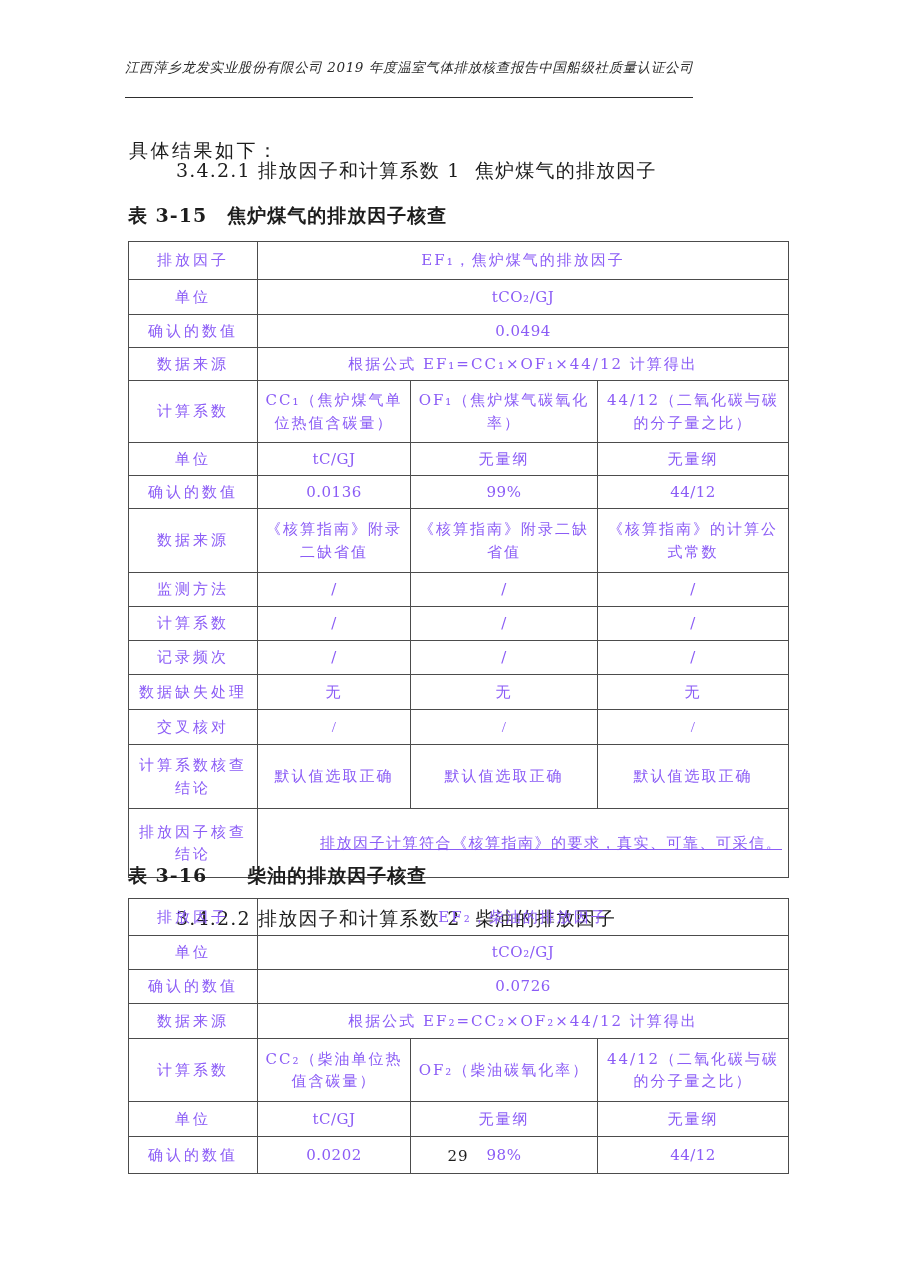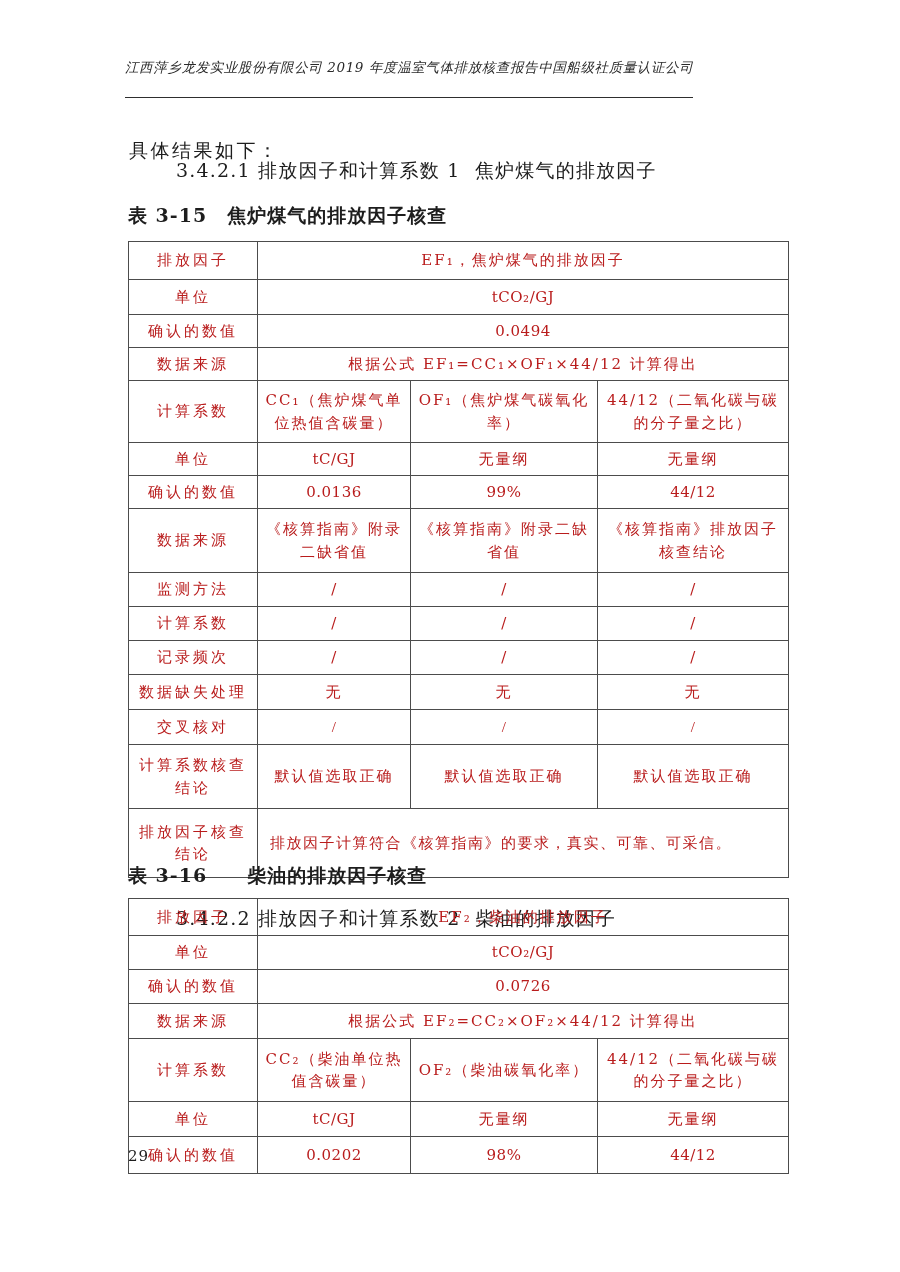--- a/index.html
+++ b/index.html
@@ -22,51 +22,51 @@
   .heading-2{top:870px;left:176px;margin-top:36px;}
   .table-title{
     left:128px;width:660px;
     font-weight:bold;font-size:19px;letter-spacing:1px;white-space:pre;
   }
   .title-1{top:203px;}
   .title-2{top:863px;}
   table.verif{
     position:absolute;left:128px;width:660px;
     border-collapse:collapse;table-layout:fixed;
-    font-size:15px;color:#b91c1c;
+    font-size:15px;color:#8b5cf6;
   }
   .t1{top:241px;}
   .t2{top:898px;}
   td{
     border:1px solid #4c4c4c;
     text-align:center;vertical-align:middle;
     padding:2px 6px;line-height:1.5;letter-spacing:2px;
     overflow:hidden;
   }
   td.label-cell{letter-spacing:3px;}
   td.ascii{letter-spacing:0.5px;}
-  td.left{text-align:left;padding-left:12px;letter-spacing:1.5px;}
+  td.left{text-align:right;padding-left:12px;letter-spacing:1.5px;text-decoration:underline;}
   
   .t1 tr td{height:28px;}
   .t1 tr:nth-child(1) td{height:33px;}
   .t1 tr:nth-child(2) td{height:30px;}
   .t1 tr:nth-child(5) td{height:57px;}
   .t1 tr:nth-child(8) td{height:59px;}
   .t1 tr:nth-child(9) td,.t1 tr:nth-child(10) td,.t1 tr:nth-child(11) td{height:29px;}
   .t1 tr:nth-child(12) td,.t1 tr:nth-child(13) td{height:30px;font-family:Liberation Serif, serif;}
   .t1 tr:nth-child(14) td{height:59px;}
   .t1 tr:nth-child(15) td{height:64px;}
   
   .t2 tr td{height:29px;}
   .t2 tr:nth-child(1) td{height:32px;}
   .t2 tr:nth-child(4) td{height:30px;}
   .t2 tr:nth-child(5) td{height:58px;}
   .t2 tr:nth-child(6) td{height:30px;}
   .t2 tr:nth-child(7) td{height:32px;}
-  .page-number{top:1147px;left:128px;width:660px;text-align:left;font-size:15px;letter-spacing:1px;}
+  .page-number{top:1147px;left:128px;width:660px;text-align:center;font-size:15px;letter-spacing:1px;}
 </style>
 </head>
 <body>
 
 <div class="abs doc-header">江西萍乡龙发实业股份有限公司 2019 年度温室气体排放核查报告中国船级社质量认证公司</div>
 
 <div class="abs intro">具体结果如下：</div>
 
 <div class="abs section-heading heading-1">3.4.2.1 排放因子和计算系数 1  焦炉煤气的排放因子</div>
 
@@ -111,21 +111,21 @@
       <tr>
         <td class="label-cell">确认的数值</td>
         <td class="ascii">0.0136</td>
         <td class="ascii">99%</td>
         <td class="ascii">44/12</td>
       </tr>
       <tr>
         <td class="label-cell">数据来源</td>
         <td class="">《核算指南》附录二缺省值</td>
         <td class="">《核算指南》附录二缺省值</td>
-        <td class="">《核算指南》排放因子核查结论</td>
+        <td class="">《核算指南》的计算公式常数</td>
       </tr>
       <tr>
         <td class="label-cell">监测方法</td>
         <td class="ascii">/</td>
         <td class="ascii">/</td>
         <td class="ascii">/</td>
       </tr>
       <tr>
         <td class="label-cell">计算系数</td>
         <td class="ascii">/</td>

